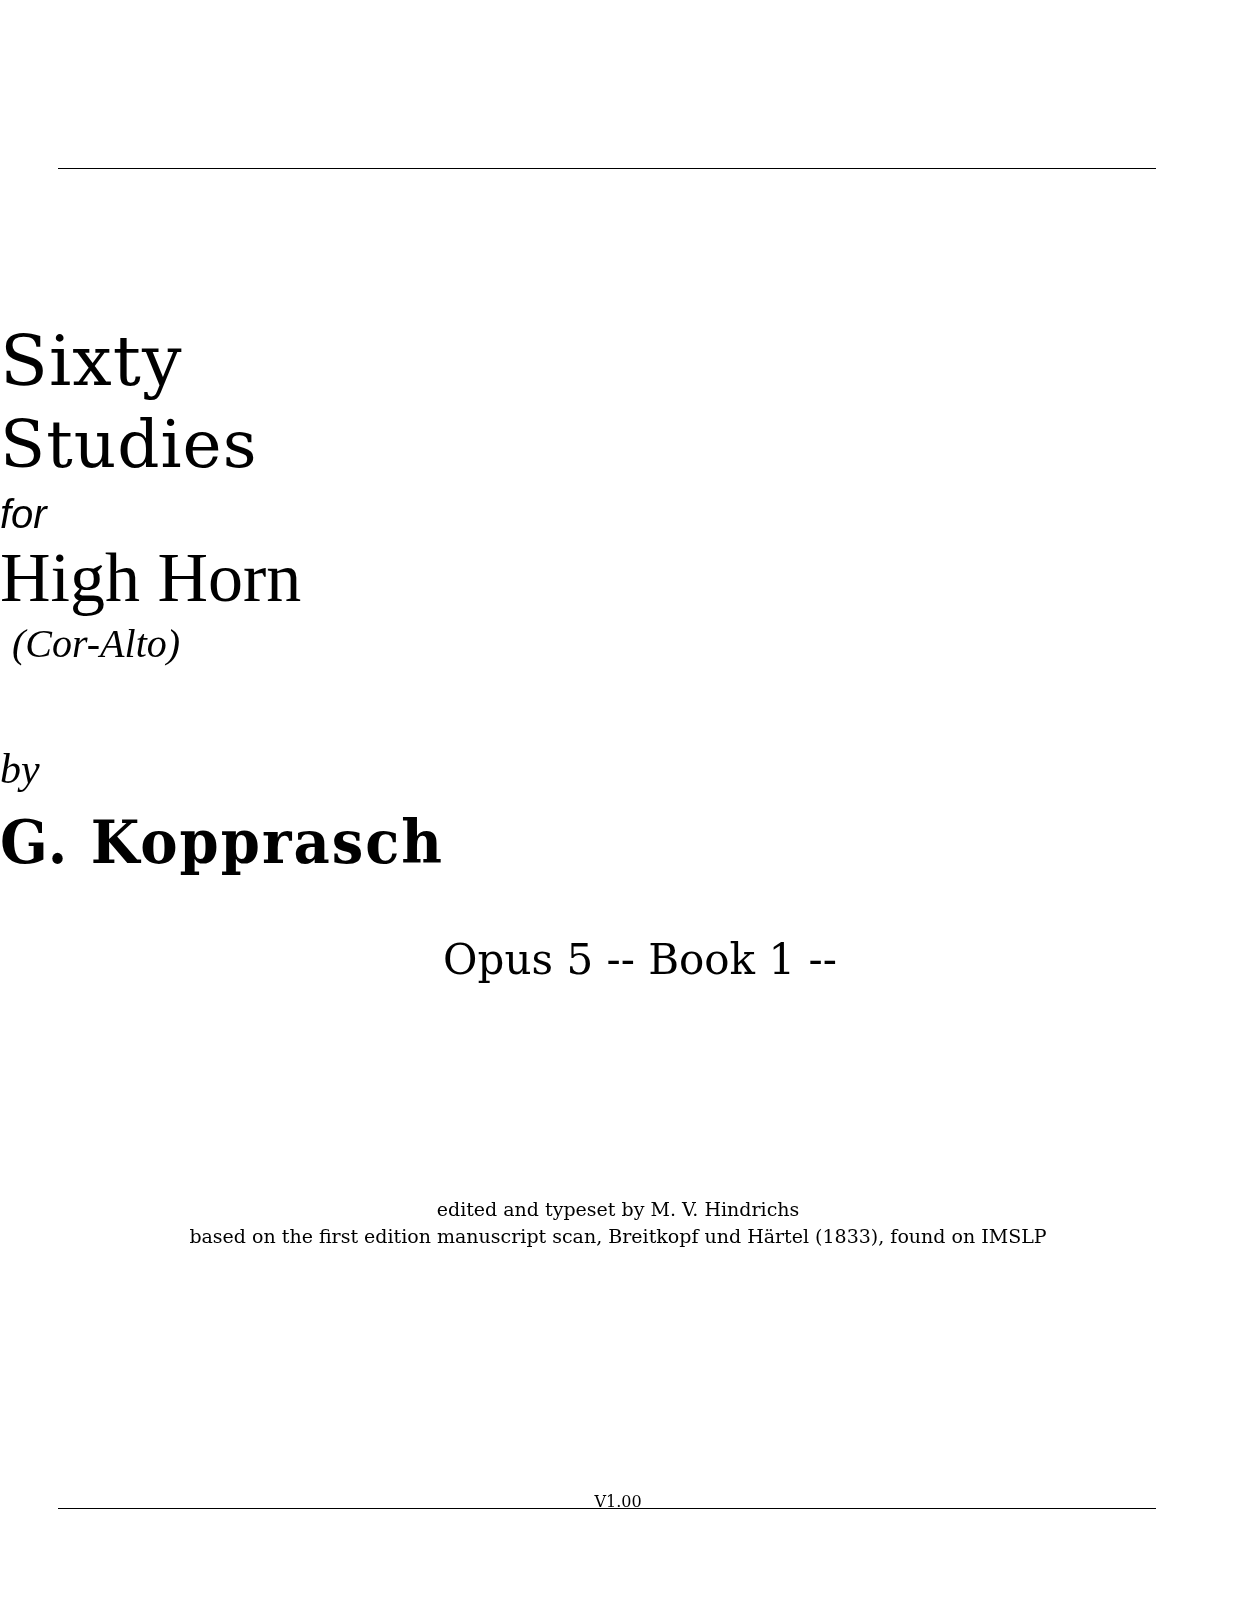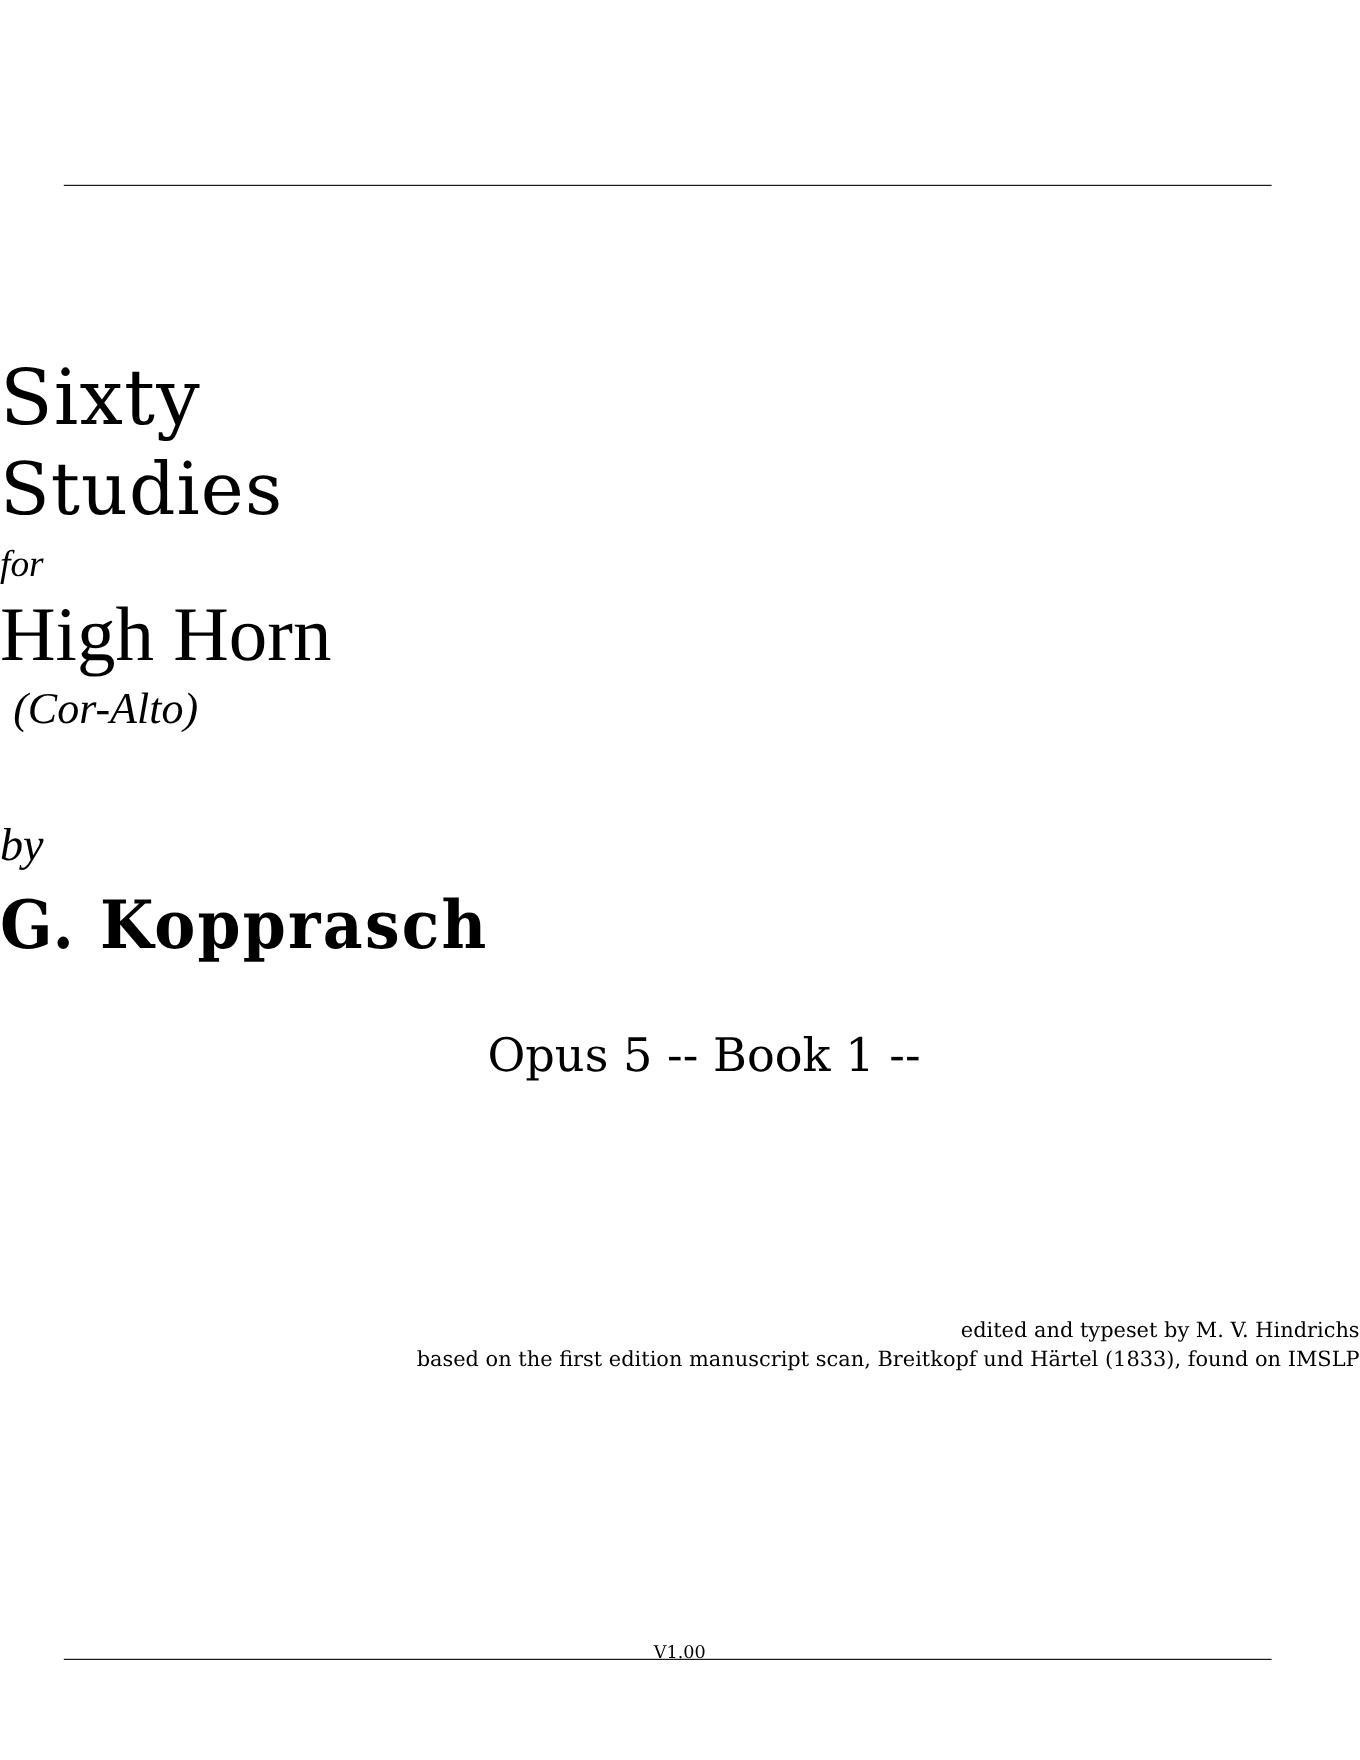--- a/index.html
+++ b/index.html
@@ -44,23 +44,23 @@
     line-height: 82px;
     letter-spacing: 1px;
   }
   .line-studies {
     font-family: "DejaVu Serif", serif;
     font-size: 66px;
     line-height: 86px;
     letter-spacing: 1px;
   }
   .line-for {
-    font-family: Liberation Serif, serif;
+    font-family: Liberation Sans, sans-serif;
     font-style: italic;
-    font-size: 34px;
+    font-size: 40px;
     line-height: 52px;
   }
   .line-instrument {
     font-family: Liberation Serif, serif;
     font-size: 70px;
     line-height: 76px;
   }
   .line-subinstrument {
     font-family: "Liberation Serif", serif;
     font-style: italic;
@@ -102,21 +102,21 @@
     font-family: "DejaVu Serif", serif;
     font-size: 42px;
     line-height: 56px;
   }
 
   .credits {
     position: absolute;
     left: 0;
     right: 0;
     top: 1196px;
-    text-align: right;
+    text-align: center;
   }
   .credit-line {
     font-family: "DejaVu Serif", serif;
     font-size: 19px;
     line-height: 27px;
   }
 
   .version {
     position: absolute;
     left: 0;

